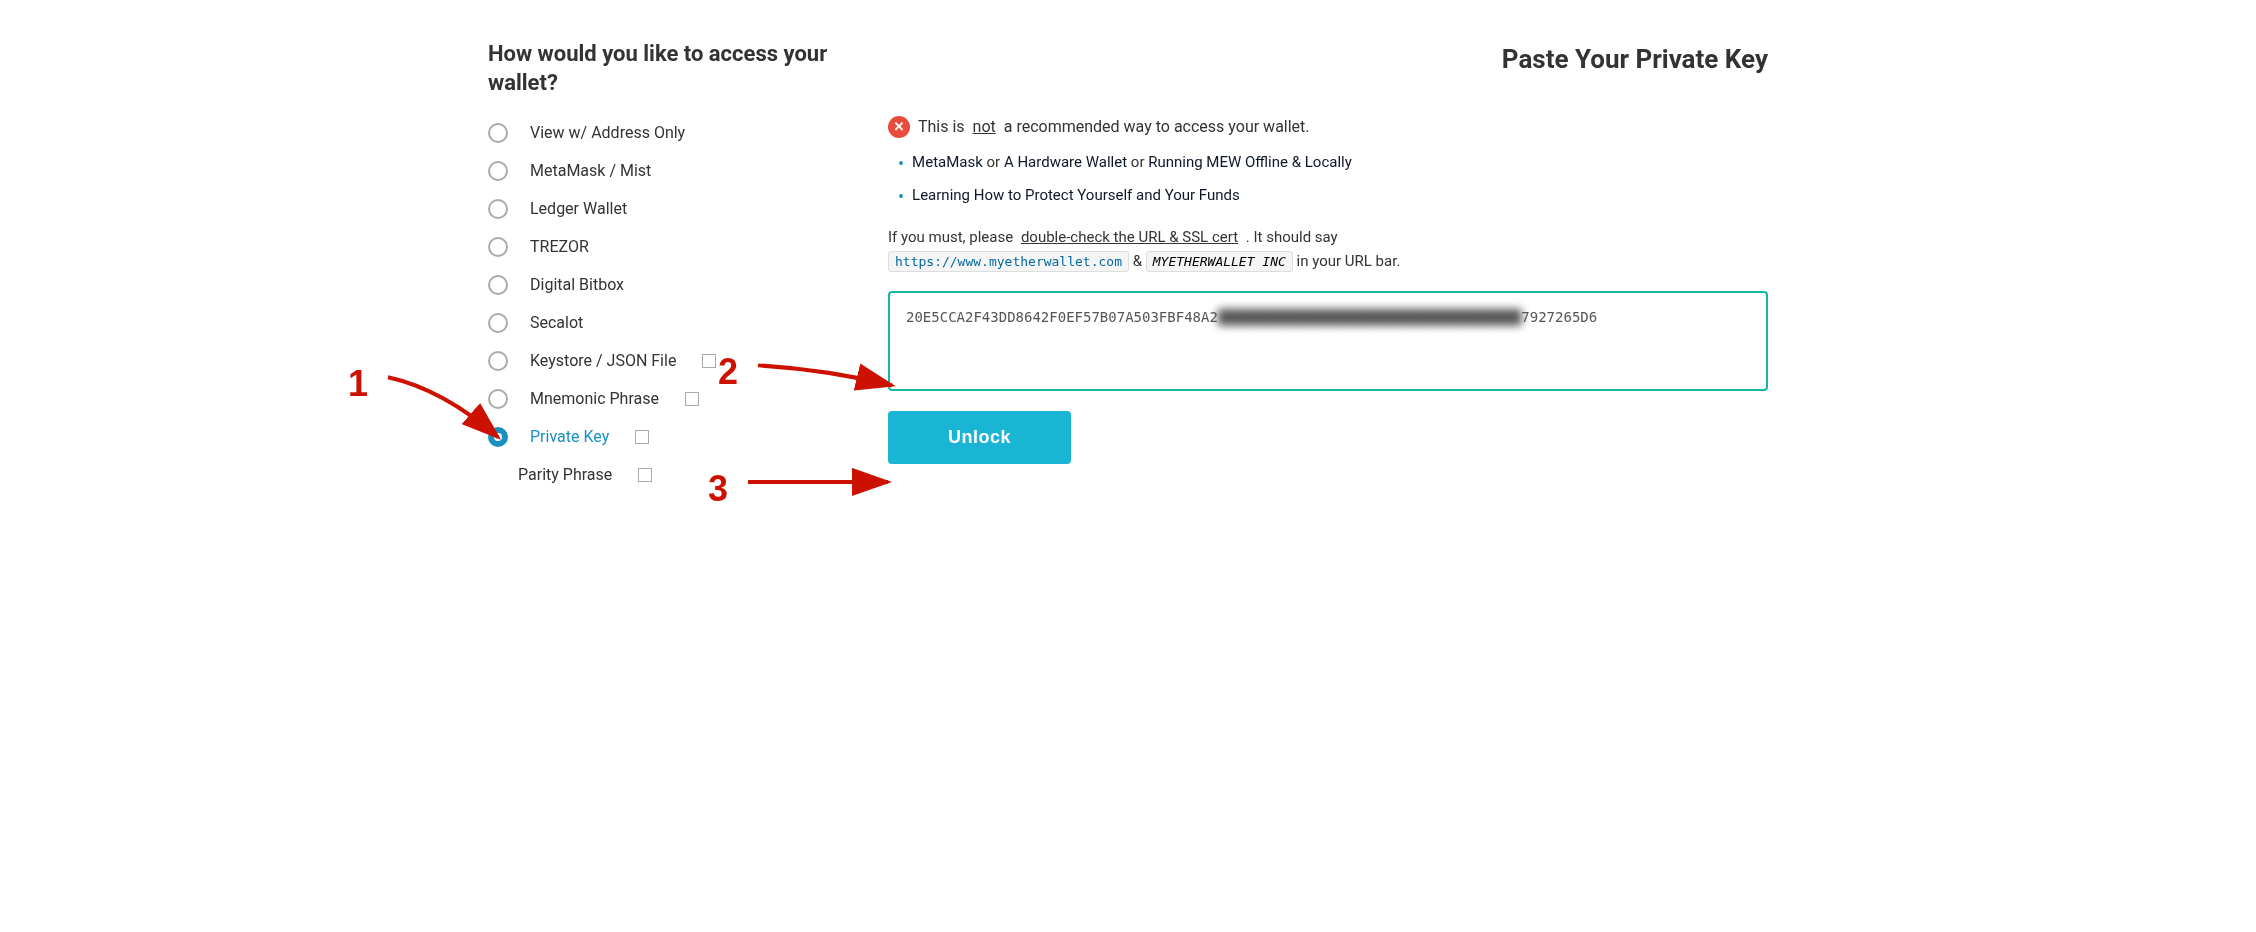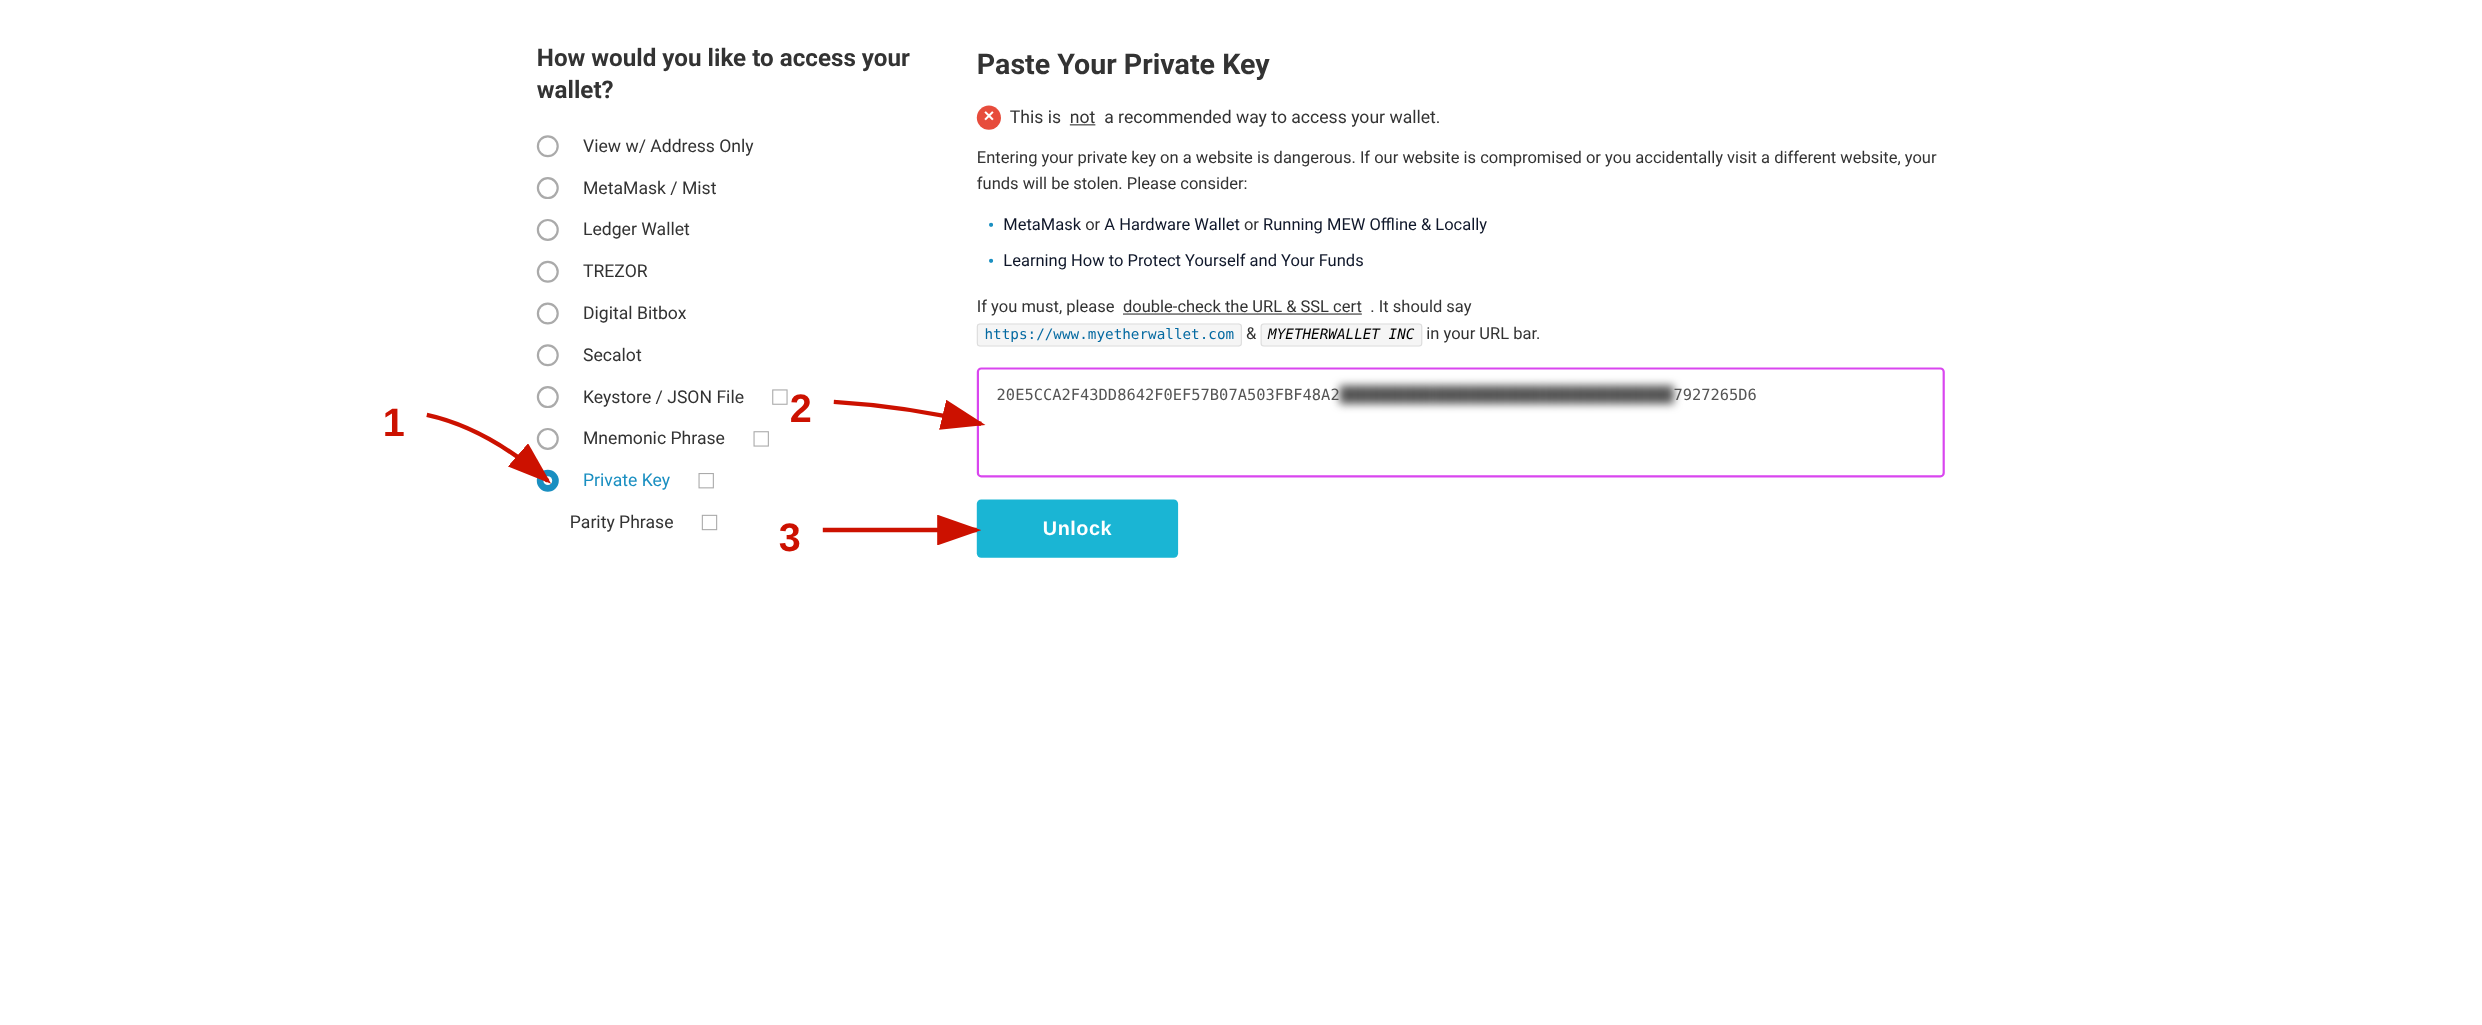--- a/index.html
+++ b/index.html
@@ -81,21 +81,22 @@
     }
 
     
     .right-panel {
       flex: 1;
       min-width: 0;
     }
     .right-panel h2 {
       font-size: 26px;
       font-weight: 700;
-      margin-bottom: 16px;
+      margin-bottom: 36px;
+      text-align: right;
     }
     .warning-line {
       display: flex;
       align-items: center;
       gap: 8px;
       margin-bottom: 12px;
       font-size: 16px;
     }
     .warning-icon {
       width: 22px;
@@ -162,21 +163,21 @@
       font-style: italic;
     }
 
     .private-key-input-wrapper {
       position: relative;
       margin-bottom: 20px;
     }
     .private-key-display {
       width: 100%;
       min-height: 100px;
-      border: 2px solid #d946ef;
+      border: 2px solid #14b8a6;
       border-radius: 4px;
       padding: 14px 16px;
       font-family: monospace;
       font-size: 14px;
       color: #555;
       background: #fff;
       word-break: break-all;
       position: relative;
       overflow: hidden;
     }
@@ -288,21 +289,20 @@
       <div class="warning-line">
         <span class="warning-icon">✕</span>
         <span>
           <span>This is</span>
           <span class="underline" style="margin: 0 4px;">not</span>
           <span>a recommended way to access your wallet.</span>
         </span>
       </div>
 
       
-      <p class="desc-text">Entering your private key on a website is dangerous. If our website is compromised or you accidentally visit a different website, your funds will be stolen. Please consider:</p>
 
       
       <ul class="bullet-list">
         <li>
           <span class="bullet-dot">•</span>
           <span>
             <a class="link">MetaMask</a>
             <span> or </span>
             <a class="link">A Hardware Wallet</a>
             <span> or </span>

